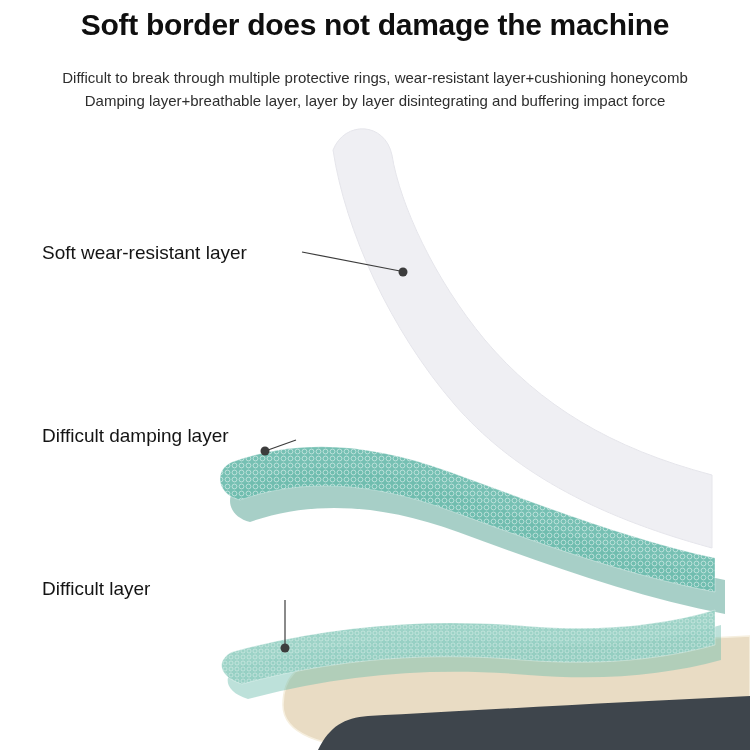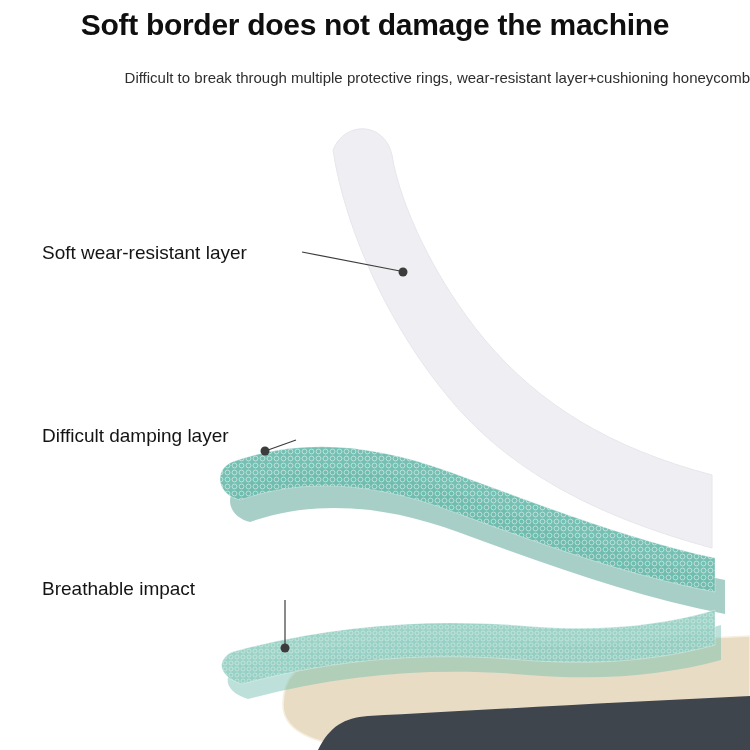--- a/index.html
+++ b/index.html
@@ -9,21 +9,21 @@
     overflow:hidden;
   }
   .stage{position:relative;width:626px;height:750px;background:#fff;}
   .title{
     position:absolute;top:8px;left:0;width:750px;
     text-align:center;font-size:30px;font-weight:800;
     letter-spacing:-0.3px;color:var(--title_text);
   }
   .subtitle{
     position:absolute;top:66px;left:0;width:750px;
-    text-align:right;font-size:15px;line-height:23px;
+    text-align:center;font-size:15px;line-height:23px;
     color:var(--body_text);
   }
   .callout{
     position:absolute;left:42px;font-size:19px;color:var(--label_text);
     white-space:nowrap;
   }
   .callout-1{top:242px;}
   .callout-2{top:425px;}
   .callout-3{top:578px;}
   svg.illustration{position:absolute;top:0;left:0;}
@@ -129,19 +129,20 @@
     <circle class="dot" cx="265" cy="451" r="4.5"></circle>
 
     <line class="leader" x1="285" y1="600" x2="285" y2="644"></line>
     <circle class="dot" cx="285" cy="648" r="4.5"></circle>
   </svg>
 
   <div class="title">Soft border does not damage the machine</div>
 
   <div class="subtitle">
     <div>Difficult to break through multiple protective rings, wear-resistant layer+cushioning honeycomb</div>
+    <div>Damping layer+breathable layer, layer by layer disintegrating and buffering impact force</div>
   </div>
 
   <div class="callout callout-1">Soft wear-resistant layer</div>
   <div class="callout callout-2">Difficult damping layer</div>
-  <div class="callout callout-3">Breathable impact</div>
+  <div class="callout callout-3">Difficult layer</div>
 
 </div>
 
 </body></html>

